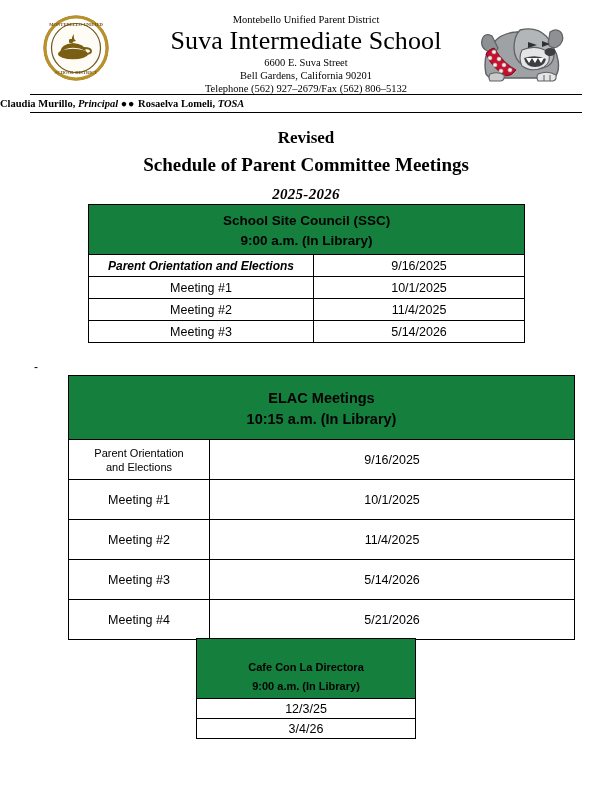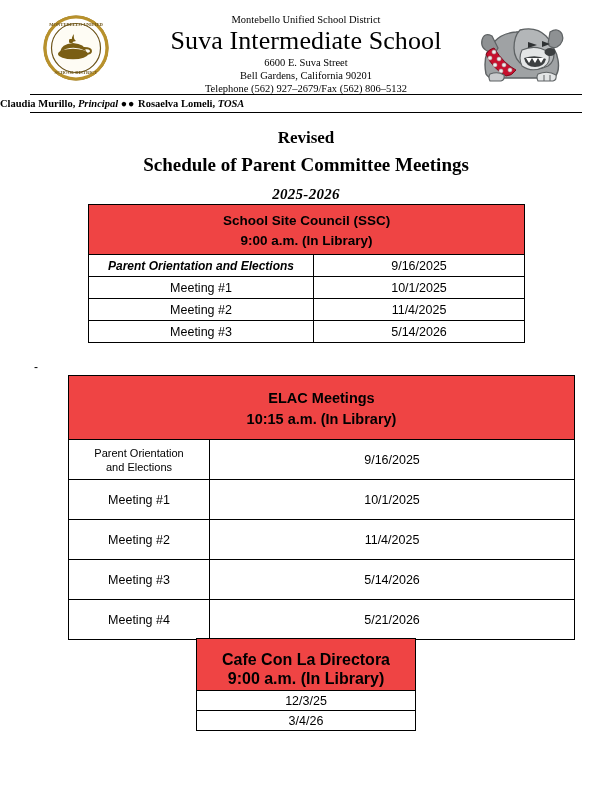--- a/index.html
+++ b/index.html
@@ -102,21 +102,21 @@
   .sched-table {
     border-collapse: collapse;
     table-layout: fixed;
     font-family: "Liberation Sans", sans-serif;
   }
   .sched-table td {
     border: 1.1px solid #000000;
     padding: 0;
   }
   .hdr-cell {
-    background: #ef4444;
+    background: #15803d;
     text-align: center;
     font-weight: bold;
   }
   .hdr-cell .hdr-l1,
   .hdr-cell .hdr-l2 {
     display: block;
   }
   .lbl-cell {
     text-align: center;
   }
@@ -178,23 +178,23 @@
 
   
   .t3 {
     position: absolute;
     left: 196px;
     top: 638px;
     width: 220px;
   }
   .t3 .hdr-cell {
     height: 42px;
-    font-size: 16px;
+    font-size: 11px;
     line-height: 19px;
-    padding-top: 9px;
+    padding-top: 17px;
   }
   .t3 td.date-cell {
     height: 19px;
     font-size: 12.5px;
   }
 
   .stray-dash {
     position: absolute;
     left: 34px;
     top: 361px;
@@ -264,21 +264,21 @@
         </g>
 
         <path d="M62 62 q10 -4 18 1 q1 5 -3 6 l-15 0 q-2 -4 0 -7 z" fill="#E3E5E6" stroke="#5E6264" stroke-width="1.1"></path>
         <path d="M68 63 l0 6 M74 63 l0 6" stroke="#5E6264" stroke-width="1"></path>
         <path d="M14 62 q8 -3 14 1 q1 5 -3 6 l-11 0 q-2 -4 0 -7 z" fill="#C9CBCD" stroke="#5E6264" stroke-width="1.1"></path>
       </g>
     </svg>
   </div>
 
   <div class="school-info">
-    <div class="district-name">Montebello Unified School District</div>
+    <div class="district-name">Montebello Unified Parent District</div>
     <div class="school-name">Suva Intermediate School</div>
     <div class="addr-line">6600 E. Suva Street</div>
     <div class="addr-line">Bell Gardens, California 90201</div>
     <div class="addr-line">Telephone (562) 927–2679/Fax (562) 806–5132</div>
   </div>
 </div>
 
 <hr class="rule">
 <div class="admin-line">
   <span>Claudia Murillo,</span>

